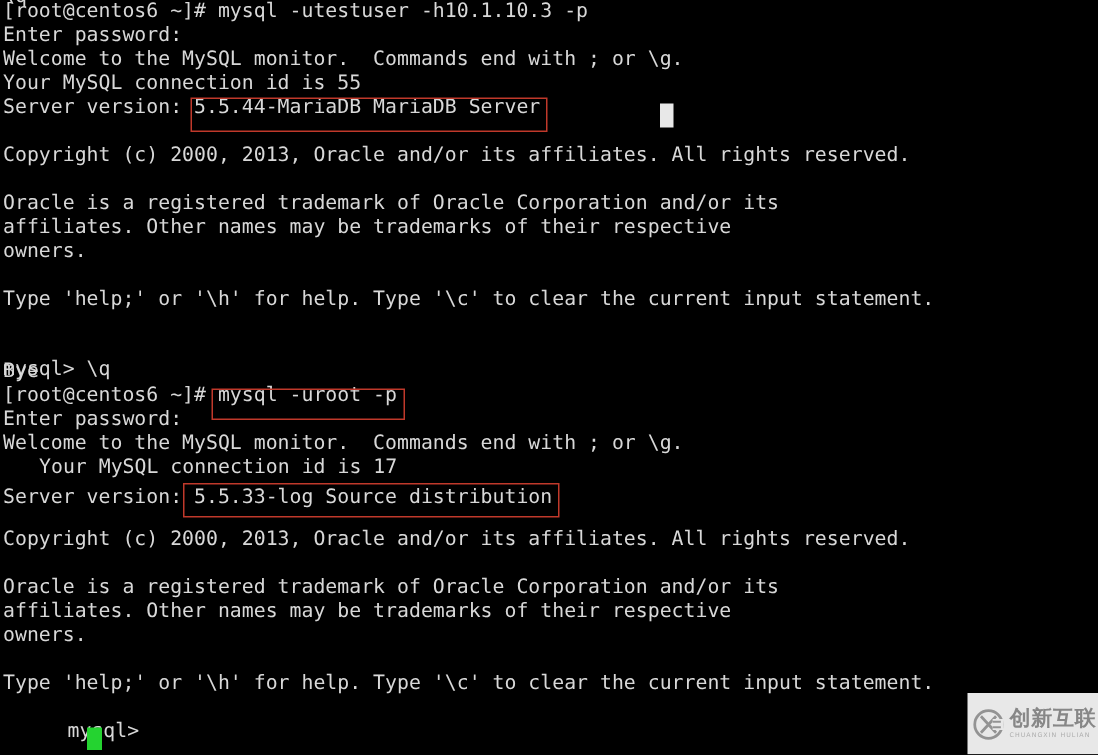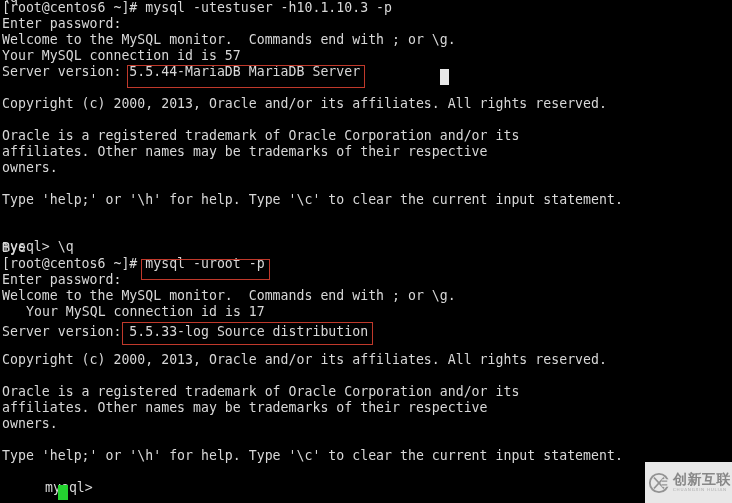--- a/index.html
+++ b/index.html
@@ -103,21 +103,21 @@
 <div id="screen">
 
   <div class="term">
 
     <div class="top-clip">\q</div>
 
     <div id="lines">
         <div class="line" style="top: 0px;">[root@centos6 ~]# mysql -utestuser -h10.1.10.3 -p</div>
         <div class="line" style="top: 16px;">Enter password:</div>
         <div class="line" style="top: 32px;">Welcome to the MySQL monitor.  Commands end with ; or \g.</div>
-        <div class="line" style="top: 48px;">Your MySQL connection id is 57</div>
+        <div class="line" style="top: 48px;">Your MySQL connection id is 55</div>
         <div class="line" style="top: 64px;">Server version: 5.5.44-MariaDB MariaDB Server</div>
         <div class="line" style="top: 80px;"></div>
         <div class="line" style="top: 96px;">Copyright (c) 2000, 2013, Oracle and/or its affiliates. All rights reserved.</div>
         <div class="line" style="top: 112px;"></div>
         <div class="line" style="top: 128px;">Oracle is a registered trademark of Oracle Corporation and/or its</div>
         <div class="line" style="top: 144px;">affiliates. Other names may be trademarks of their respective</div>
         <div class="line" style="top: 160px;">owners.</div>
         <div class="line" style="top: 176px;"></div>
         <div class="line" style="top: 192px;">Type 'help;' or '\h' for help. Type '\c' to clear the current input statement.</div>
         <div class="line" style="top: 208px;"></div>

